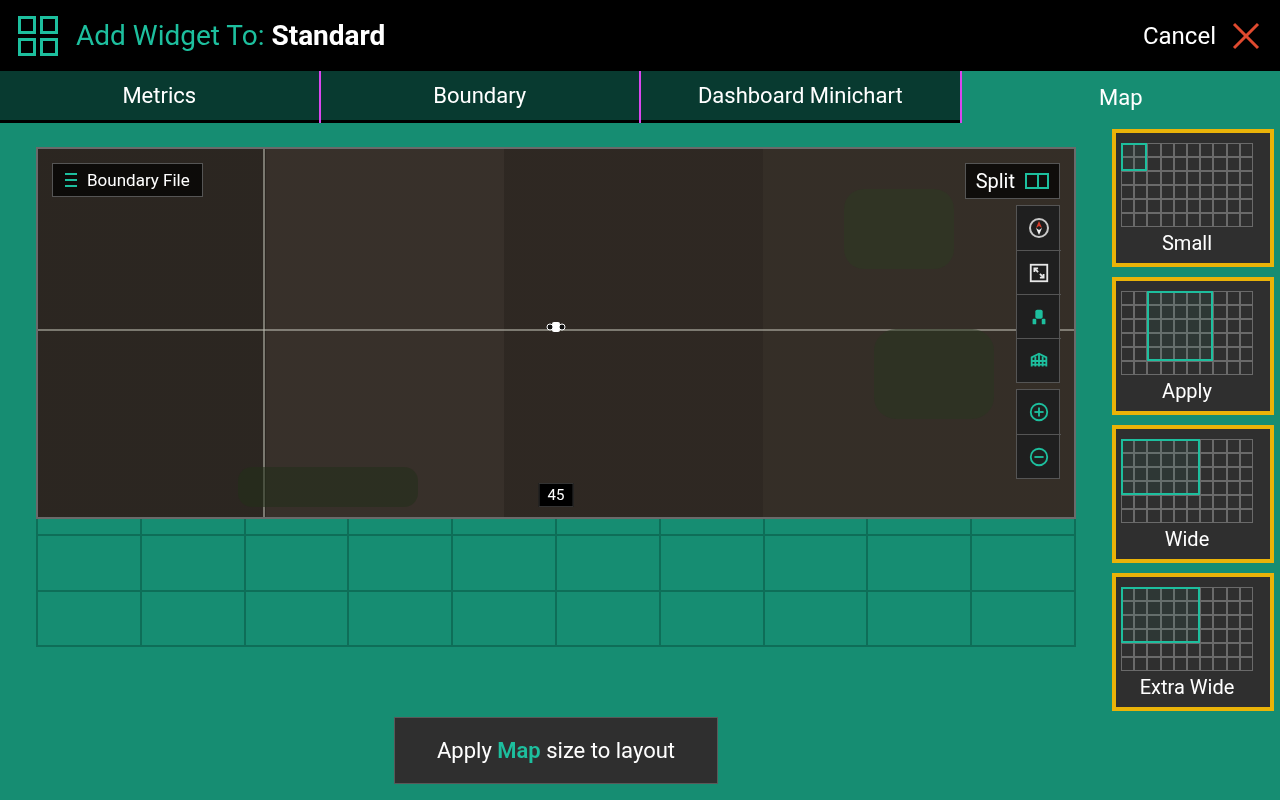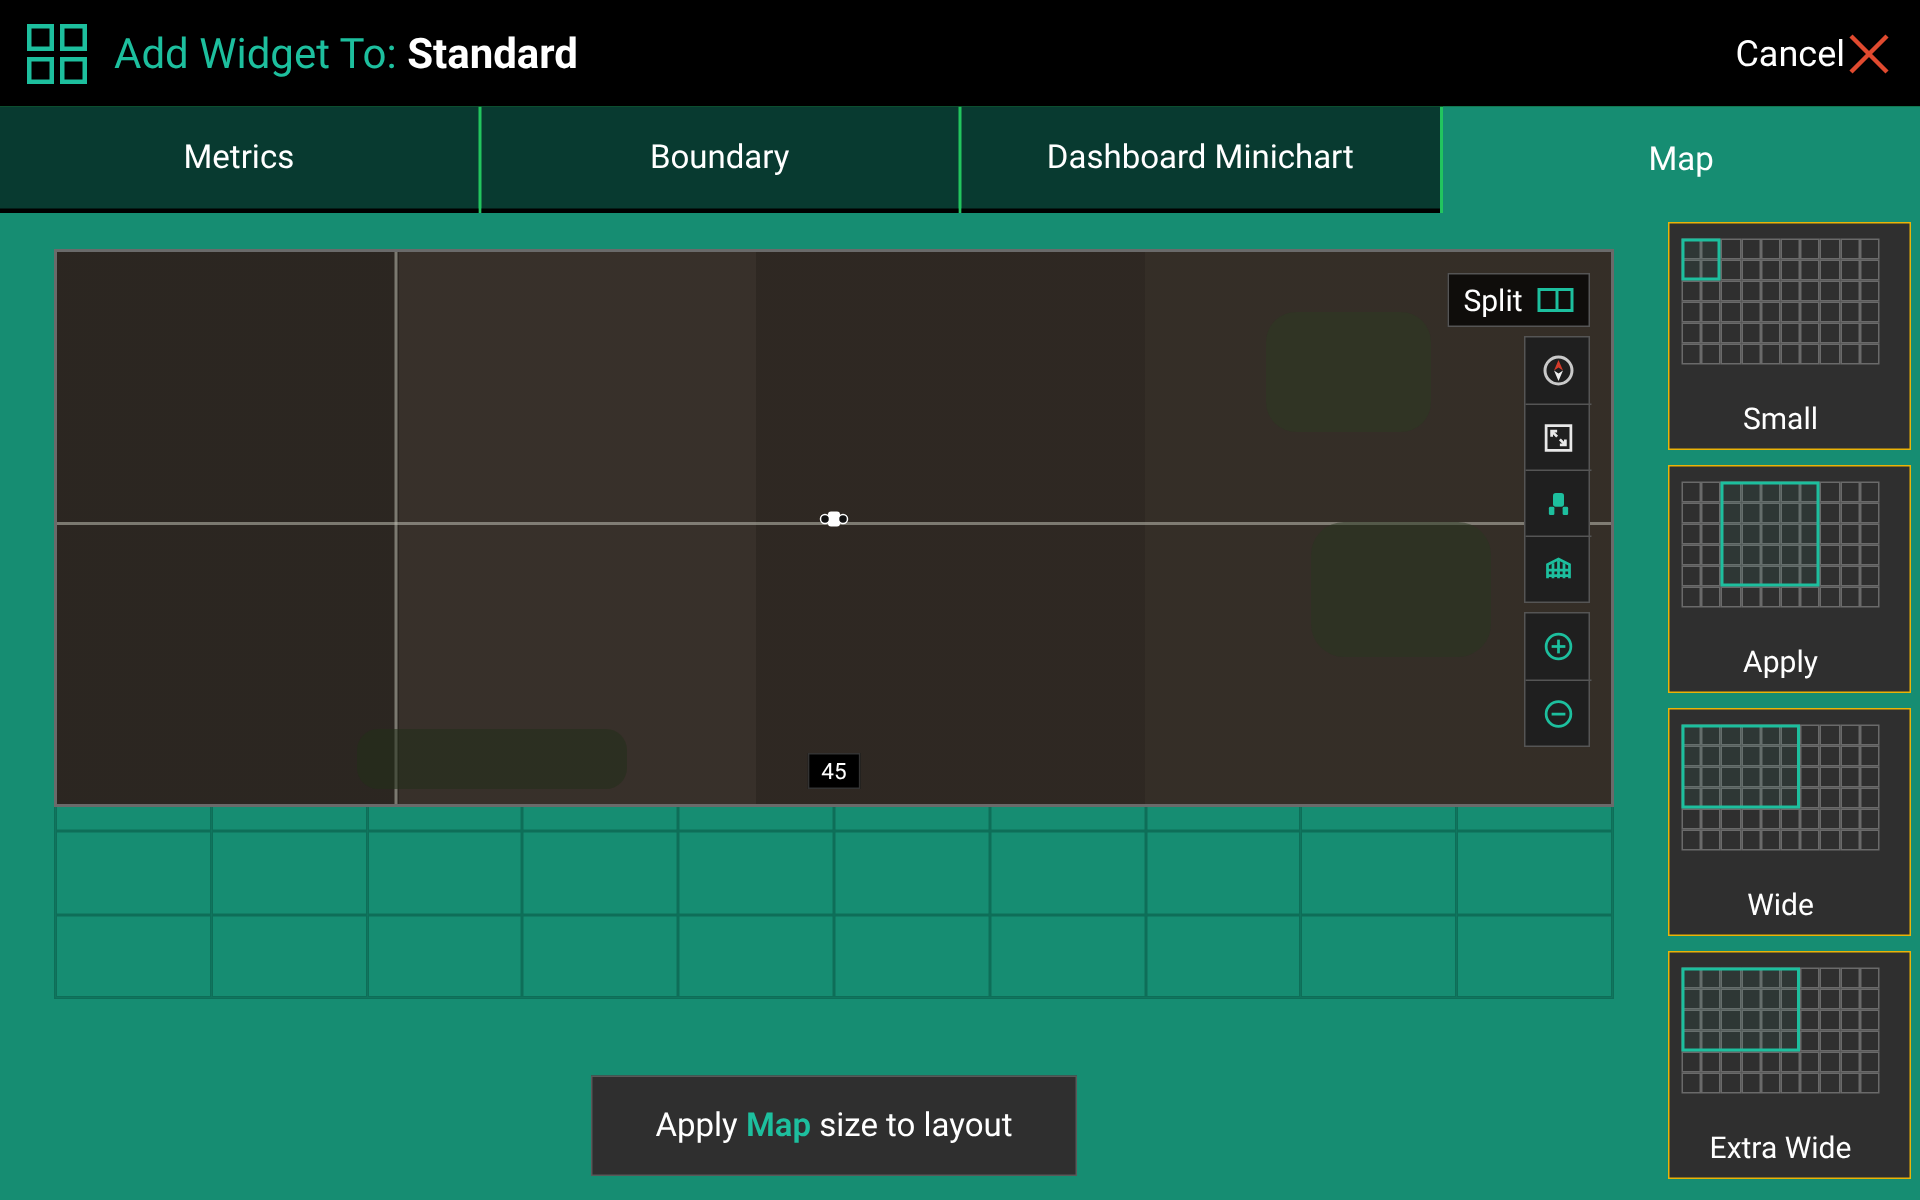--- a/index.html
+++ b/index.html
@@ -7,26 +7,26 @@
 
   .root { width: 1280px; height: 800px; background: #000; display: flex; flex-direction: column; }
 
   
   .header { height: 71px; display: flex; align-items: center; padding: 0 18px; }
   .app-icon { width: 40px; height: 40px; display: grid; grid-template-columns: 1fr 1fr; grid-template-rows: 1fr 1fr; gap: 4px; margin-right: 18px; }
   .app-icon div { border: 3px solid #1dbf9e; }
   .header-title { font-size: 28px; font-weight: 400; color: #1dbf9e; }
   .header-title .strong { color: #fff; font-weight: 700; }
   .header-spacer { flex: 1; }
-  .cancel { font-size: 24px; color: #fff; cursor: pointer; }
+  .cancel { font-size: 24px; color: #fff; margin-right: 14px; cursor: pointer; }
   .close-x { width: 32px; height: 32px; cursor: pointer; }
   .close-x svg { width: 32px; height: 32px; }
 
   
-  .tabs { display: flex; height: 71px; background: #22c55e; gap: 2px; padding-right: 0; }
+  .tabs { display: flex; height: 52px; background: #d946ef; gap: 2px; padding-right: 0; }
   .tab { flex: 1; background: #083a30; color: #fff; display: flex; align-items: center; justify-content: center; font-size: 22px; cursor: pointer; border-bottom: 3px solid #000; }
   .tab.active { background: #168d72; border-bottom: none; }
 
   
   .body { flex: 1; display: flex; background: #168d72; padding: 6px 6px 6px 6px; gap: 6px; }
   .main-col { flex: 1; display: flex; flex-direction: column; }
   .side-col { width: 162px; display: flex; flex-direction: column; gap: 10px; overflow: hidden; }
 
   
   .preview-wrap { flex: 1; padding: 18px 30px 0 30px; display: flex; flex-direction: column; }
@@ -62,21 +62,21 @@
   .vehicle-marker svg { width: 22px; height: 16px; }
 
   .scale-badge { position: absolute; left: 50%; bottom: 10px; transform: translateX(-50%); background: #000; color: #fff; font-size: 15px; padding: 2px 8px; border: 1px solid #333; }
 
   
   .apply-row { display: flex; justify-content: center; padding: 24px 0 10px 0; }
   .apply-btn { background: #2f2f2f; border: 1px solid #595959; color: #fff; font-size: 22px; padding: 20px 42px; cursor: pointer; }
   .apply-btn .accent { color: #1dbf9e; font-weight: 600; }
 
   
-  .size-card { background: #2f2f2f; border: 1px solid #eab308; padding: 10px 20px 8px 8px; display:flex; flex-direction:column; align-items:center; gap:24px; cursor:pointer; }
+  .size-card { background: #2f2f2f; border: 4px solid #eab308; padding: 10px 20px 8px 8px; display:flex; flex-direction:column; align-items:center; gap:4px; cursor:pointer; }
   .size-label { color: #fff; font-size: 20px; }
   .size-grid { width: 132px; height: 84px; position: relative; }
   .sg-back { position:absolute; inset:0; display:grid; grid-template-columns: repeat(10,1fr); grid-template-rows: repeat(6,1fr); }
   .sg-back div { border: 1px solid #6a6a6a; }
   .sg-highlight { position:absolute; border: 2px solid #1dbf9e; background: rgba(29,191,158,0.06); }
   
 
   .side-col::-webkit-scrollbar { width: 0; }
 
 </style>
@@ -210,20 +210,28 @@
             </div>
 
           <div class="map-widget">
             <div class="sat"></div>
             <div class="road-h"></div>
             <div class="road-v"></div>
             <div class="trees1"></div>
             <div class="trees2"></div>
             <div class="trees3"></div>
 
+            <div class="boundary-chip">
+              <span class="bars">
+                  <span></span>
+                  <span></span>
+                  <span></span>
+                </span>
+              <span>Boundary File</span>
+            </div>
 
             <div class="split-chip">
               <span>Split</span>
               <span class="split-icon"></span>
             </div>
 
             <div class="map-toolbar">
               <div class="mt-group">
                 <div class="mt-btn">
                   <svg width="24" height="24" viewBox="0 0 24 24">

